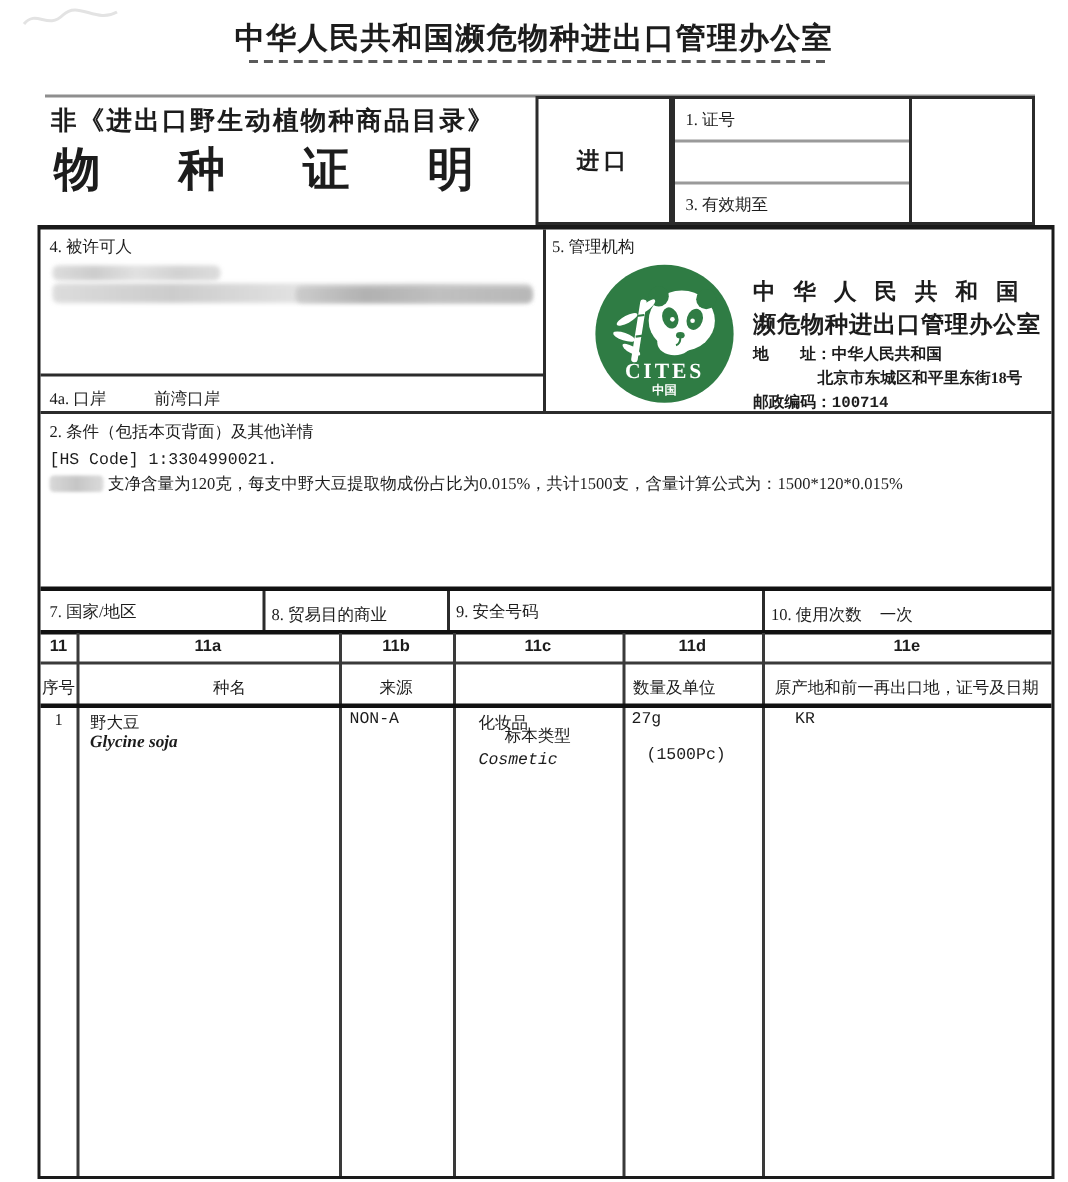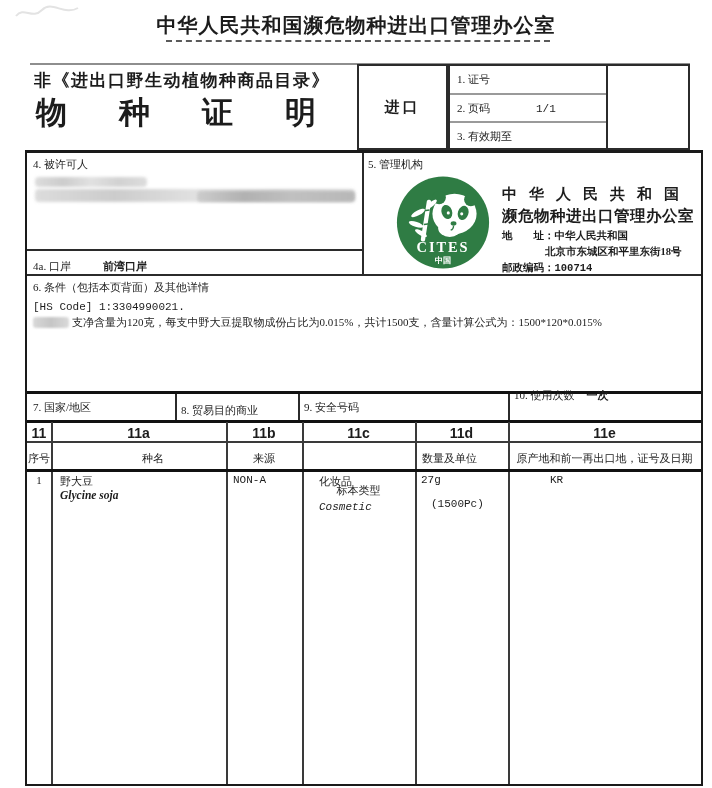--- a/index.html
+++ b/index.html
@@ -1,20 +1,20 @@
 <!DOCTYPE html>
 <html><head>
 <meta charset="utf-8">
 <style>
   html,body{margin:0;padding:0;background:#ffffff;}
   #page{position:relative;width:712px;height:788px;background:#ffffff;overflow:hidden;
         font-family:"Liberation Serif","DejaVu Serif",serif;color:#1c1c1c;}
   .abs{position:absolute;}
   .mono{font-family:"Liberation Mono","DejaVu Sans Mono",monospace;}
-  .b{font-weight:bold;}
+  .b{font-weight:normal;}
   .nowrap{white-space:nowrap;}
 
   .doc-title{top:12px;left:0;width:712px;text-align:center;font-size:20px;font-weight:bold;letter-spacing:1px;}
   .dash-line{top:40px;left:166px;width:384px;border-bottom:2px dashed #5a5a5a;height:0;}
 
   .grey-topline{top:63px;left:30px;width:660px;height:2px;background:#8e8e8e;}
   .catalog-note{top:69px;left:34px;font-size:17px;font-weight:bold;letter-spacing:1.5px;}
   .cert-title{top:92px;left:36px;font-size:31px;font-weight:bold;letter-spacing:52px;white-space:nowrap;}
 
   .import-box{top:64px;left:357px;width:91px;height:86px;border:2px solid #2b2b2b;box-sizing:border-box;
@@ -40,21 +40,21 @@
   .smudge-dark{opacity:.85;background:linear-gradient(90deg,#c9c9c9,#ababab 30%,#bdbdbd 60%,#b2b2b2);}
   .smudge-inline{display:inline-block;width:36px;height:11px;vertical-align:-2px;margin-right:3px;border-radius:3px;
           filter:blur(1.2px);opacity:.8;background:linear-gradient(90deg,#cfcfcf,#b8b8b8 50%,#d2d2d2);}
 
   .authority-name1{font-size:15px;font-weight:bold;letter-spacing:12px;white-space:nowrap;}
   .authority-name2{font-size:15.5px;font-weight:bold;letter-spacing:.5px;white-space:nowrap;margin-top:2px;}
   .addr-small{font-size:10.5px;font-weight:bold;white-space:nowrap;margin-top:2px;}
   .addr-indent{margin-left:43px;}
 
   .cellhead{position:absolute;text-align:center;font-size:11px;}
-  .codehead{position:absolute;text-align:center;font-size:14px;font-weight:bold;font-family:"Liberation Sans","DejaVu Sans",sans-serif;}
+  .codehead{position:absolute;text-align:center;font-size:11px;font-weight:bold;font-family:"Liberation Sans","DejaVu Sans",sans-serif;}
   .latin{font-style:italic;font-weight:bold;font-size:11.5px;}
   .val{font-size:11px;}
 </style>
 </head>
 <body>
 
 <div id="page">
 
   <svg class="abs" style="left:12px;top:2px;" width="70" height="22">
     <path d="M4 14 C 12 4, 20 18, 30 8 S 52 14, 66 6" stroke="#e3e3e3" stroke-width="2" fill="none"></path>
@@ -70,24 +70,20 @@
   <div class="abs import-box">
     <span>进口</span>
   </div>
 
   <div class="abs fields-box">
     <div class="fields-vline"></div>
     <div class="fields-row" style="top:0;">
       <span class="lbl">1. 证号</span>
     </div>
     <div class="fields-hline" style="top:27px;"></div>
-    <div class="fields-row" style="top:29px;">
-      <span class="lbl">2. 页码</span>
-      <span class="page-val mono">1/1</span>
-    </div>
     <div class="fields-hline" style="top:55px;"></div>
     <div class="fields-row" style="top:57px;">
       <span class="lbl">3. 有效期至</span>
     </div>
   </div>
 
   <div class="abs frame">
 
     <div class="fr sec-label" style="left:6px;top:4px;">4. 被许可人</div>
     <div class="smudge" style="left:8px;top:24px;width:112px;height:10px;"></div>
@@ -136,37 +132,37 @@
         <span>地　　址：</span><span>中华人民共和国</span>
       </div>
       <div class="addr-small addr-indent">北京市东城区和平里东街18号</div>
       <div class="addr-small">
         <span>邮政编码：</span><span class="mono">100714</span>
       </div>
     </div>
 
     <div class="fr hline" style="left:0;top:121px;width:674px;"></div>
 
-    <div class="fr sec-label" style="left:6px;top:127px;">6. 条件（包括本页背面）及其他详情</div>
+    <div class="fr sec-label" style="left:6px;top:127px;">2. 条件（包括本页背面）及其他详情</div>
     <div class="fr mono" style="left:6px;top:148px;font-size:11px;">[HS Code] 1:3304990021.</div>
     <div class="fr" style="left:6px;top:162px;font-size:11px;width:660px;">
       <span class="smudge-inline"></span><span>支净含量为120克，每支中野大豆提取物成份占比为0.015%，共计1500支，含量计算公式为：1500*120*0.015%</span>
     </div>
 
     <div class="fr thick" style="left:0;top:238px;width:674px;height:3px;"></div>
 
     <div class="fr vline" style="left:148px;top:241px;height:26px;"></div>
     <div class="fr vline" style="left:271px;top:241px;height:26px;"></div>
     <div class="fr vline" style="left:481px;top:241px;height:26px;"></div>
     <div class="fr sec-label" style="left:6px;top:247px;">7. 国家/地区</div>
     <div class="fr" style="left:154px;top:247px;">
       <span class="sec-label">8. 贸易目的</span><span class="sec-label">商业</span>
     </div>
     <div class="fr sec-label" style="left:277px;top:247px;">9. 安全号码</div>
-    <div class="fr" style="left:487px;top:232px;">
+    <div class="fr" style="left:487px;top:247px;">
       <span class="sec-label">10. 使用次数</span>
       <span class="sec-label b" style="margin-left:8px;">一次</span>
     </div>
     <div class="fr thick" style="left:0;top:267px;width:674px;height:2.5px;"></div>
 
     <div class="fr vline thinline" style="left:24px;top:269px;height:362px;width:1.5px;"></div>
     <div class="fr vline thinline" style="left:199px;top:269px;height:362px;width:1.5px;"></div>
     <div class="fr vline thinline" style="left:275px;top:269px;height:362px;width:1.5px;"></div>
     <div class="fr vline thinline" style="left:388px;top:269px;height:362px;width:1.5px;"></div>
     <div class="fr vline thinline" style="left:481px;top:269px;height:362px;width:1.5px;"></div>
@@ -196,17 +192,17 @@
     </div>
     <div class="fr mono val" style="left:206px;top:321px;">NON-A</div>
     <div class="fr" style="left:292px;top:321px;">
       <div class="val">化妆品</div>
       <div class="mono val" style="margin-top:12px;font-style:italic;">Cosmetic</div>
     </div>
     <div class="fr" style="left:394px;top:321px;">
       <div class="mono val">27g</div>
       <div class="mono val" style="margin-top:12px;margin-left:10px;">(1500Pc)</div>
     </div>
-    <div class="fr mono val" style="left:507px;top:321px;padding-left:16px;">KR</div>
+    <div class="fr mono val" style="left:487px;top:321px;padding-left:16px;">KR</div>
 
   </div>
 
 </div>
 
 </body></html>

